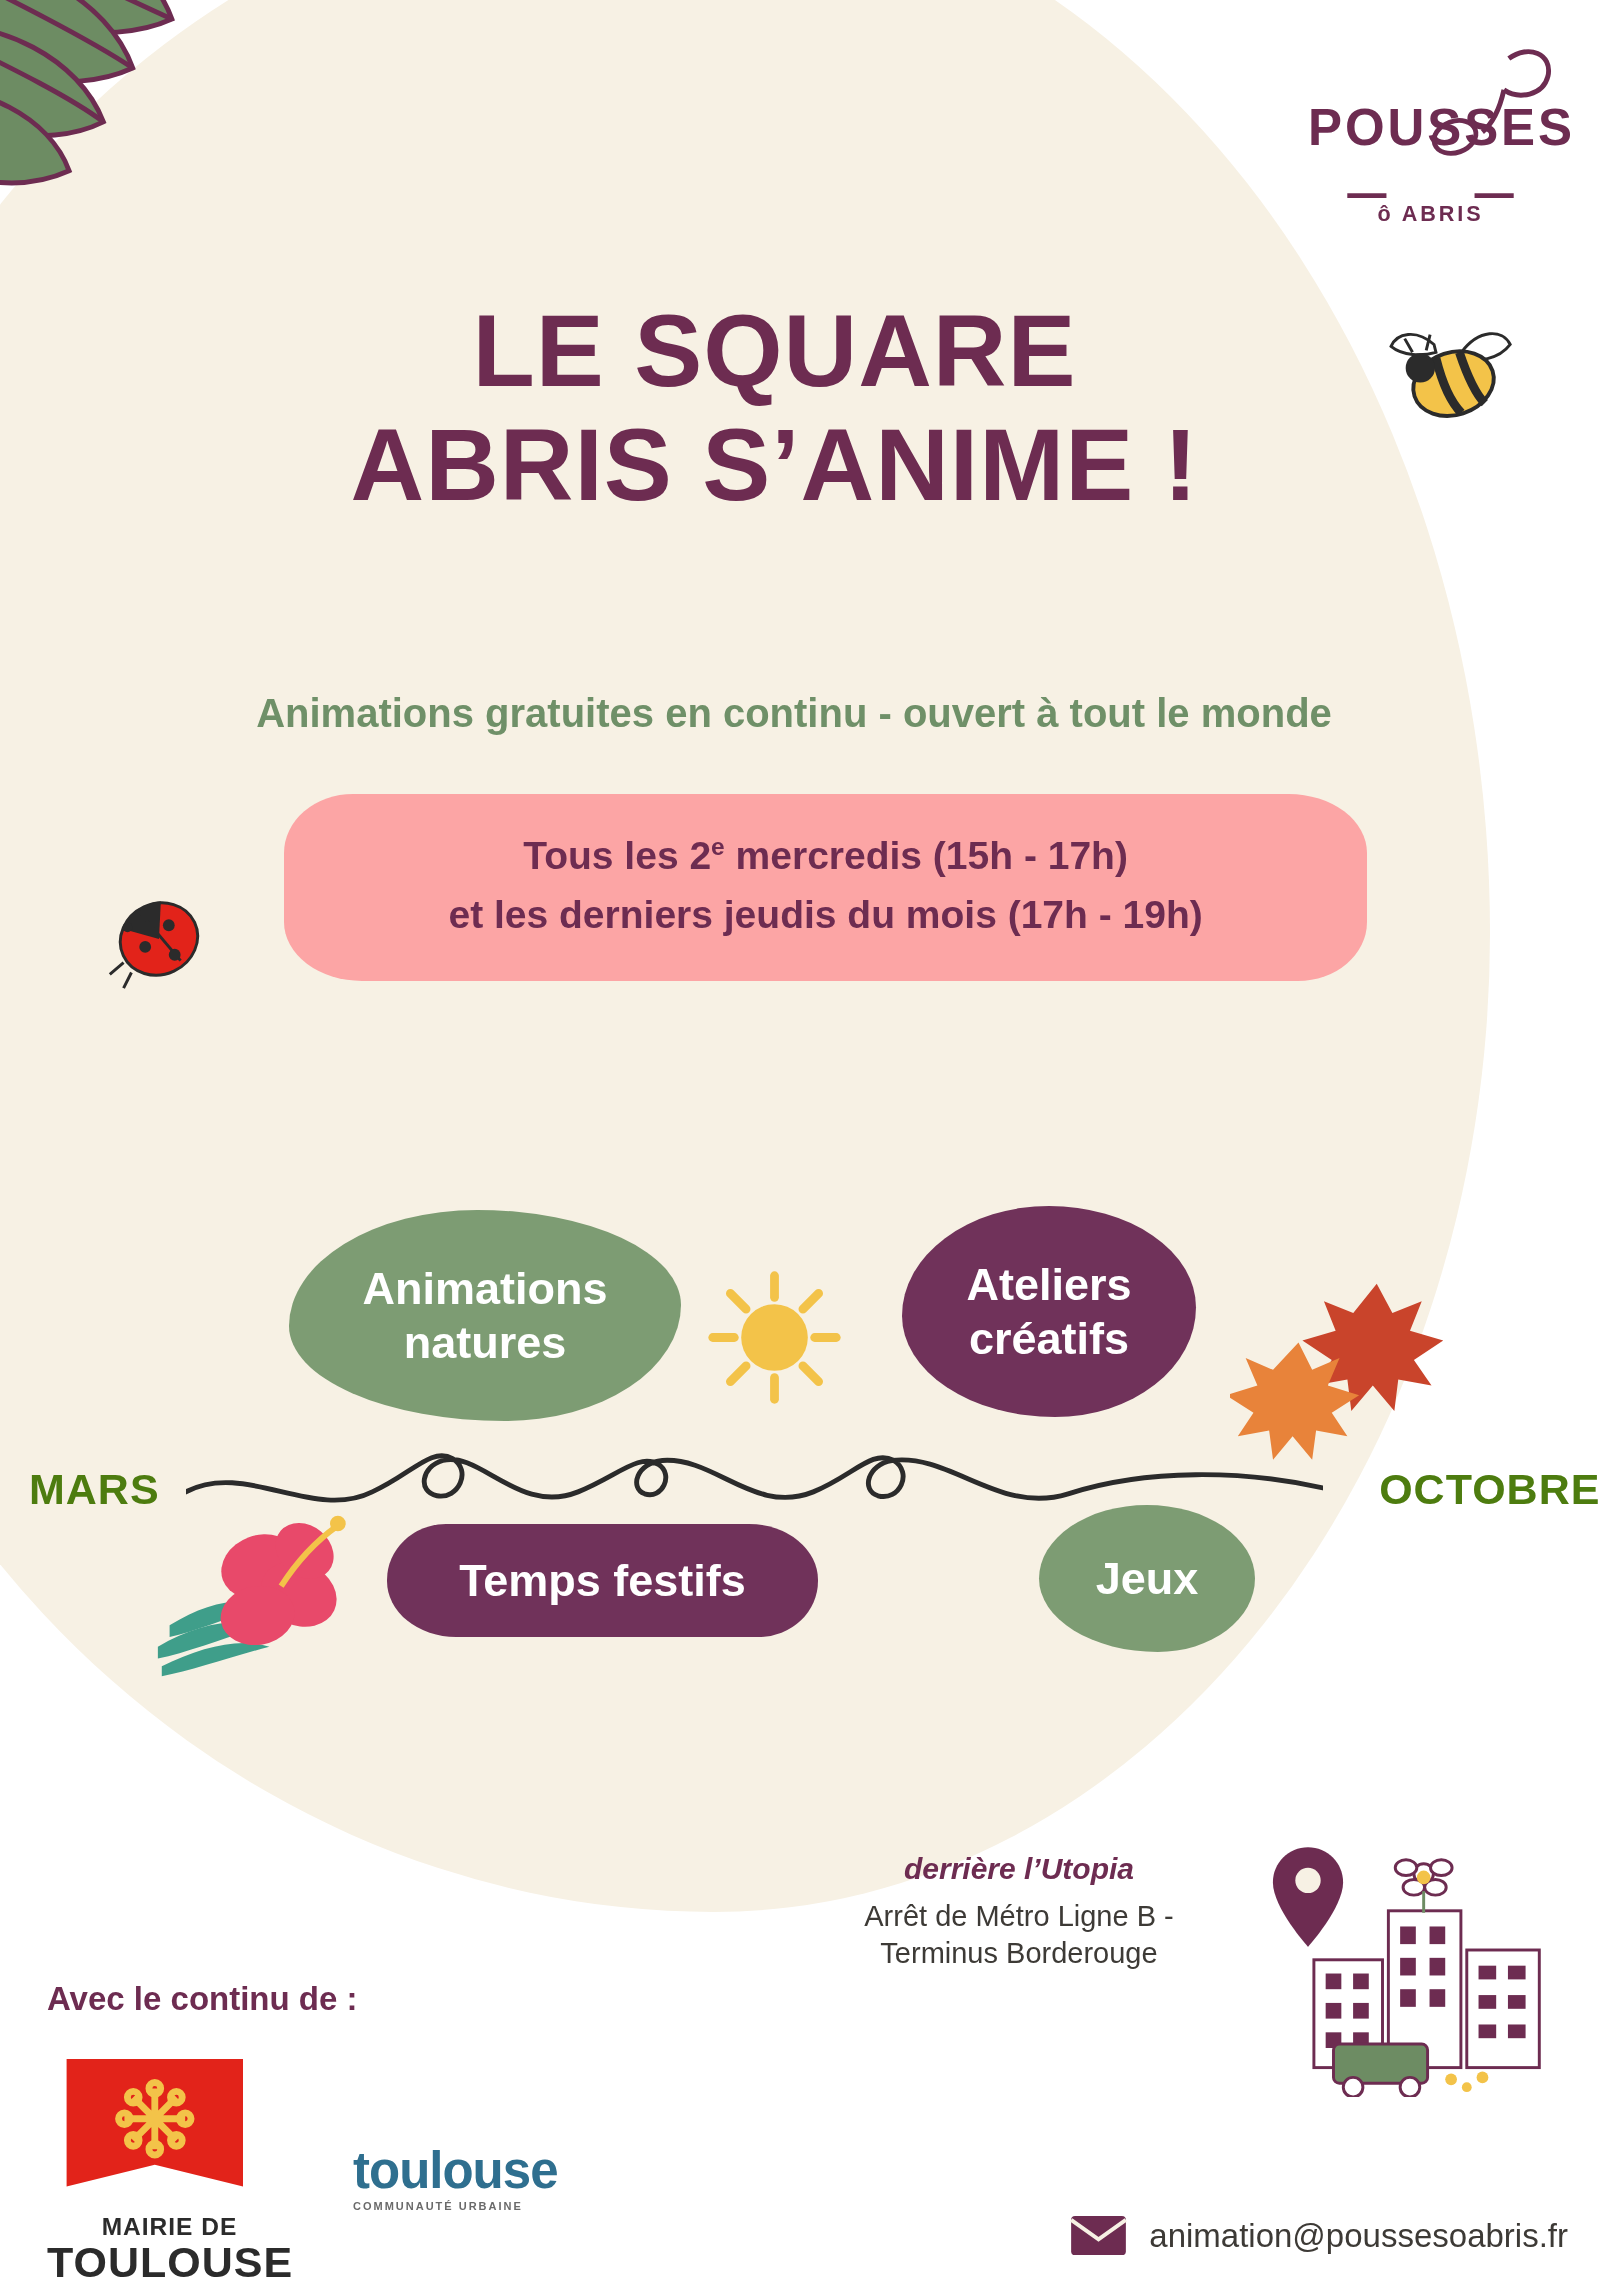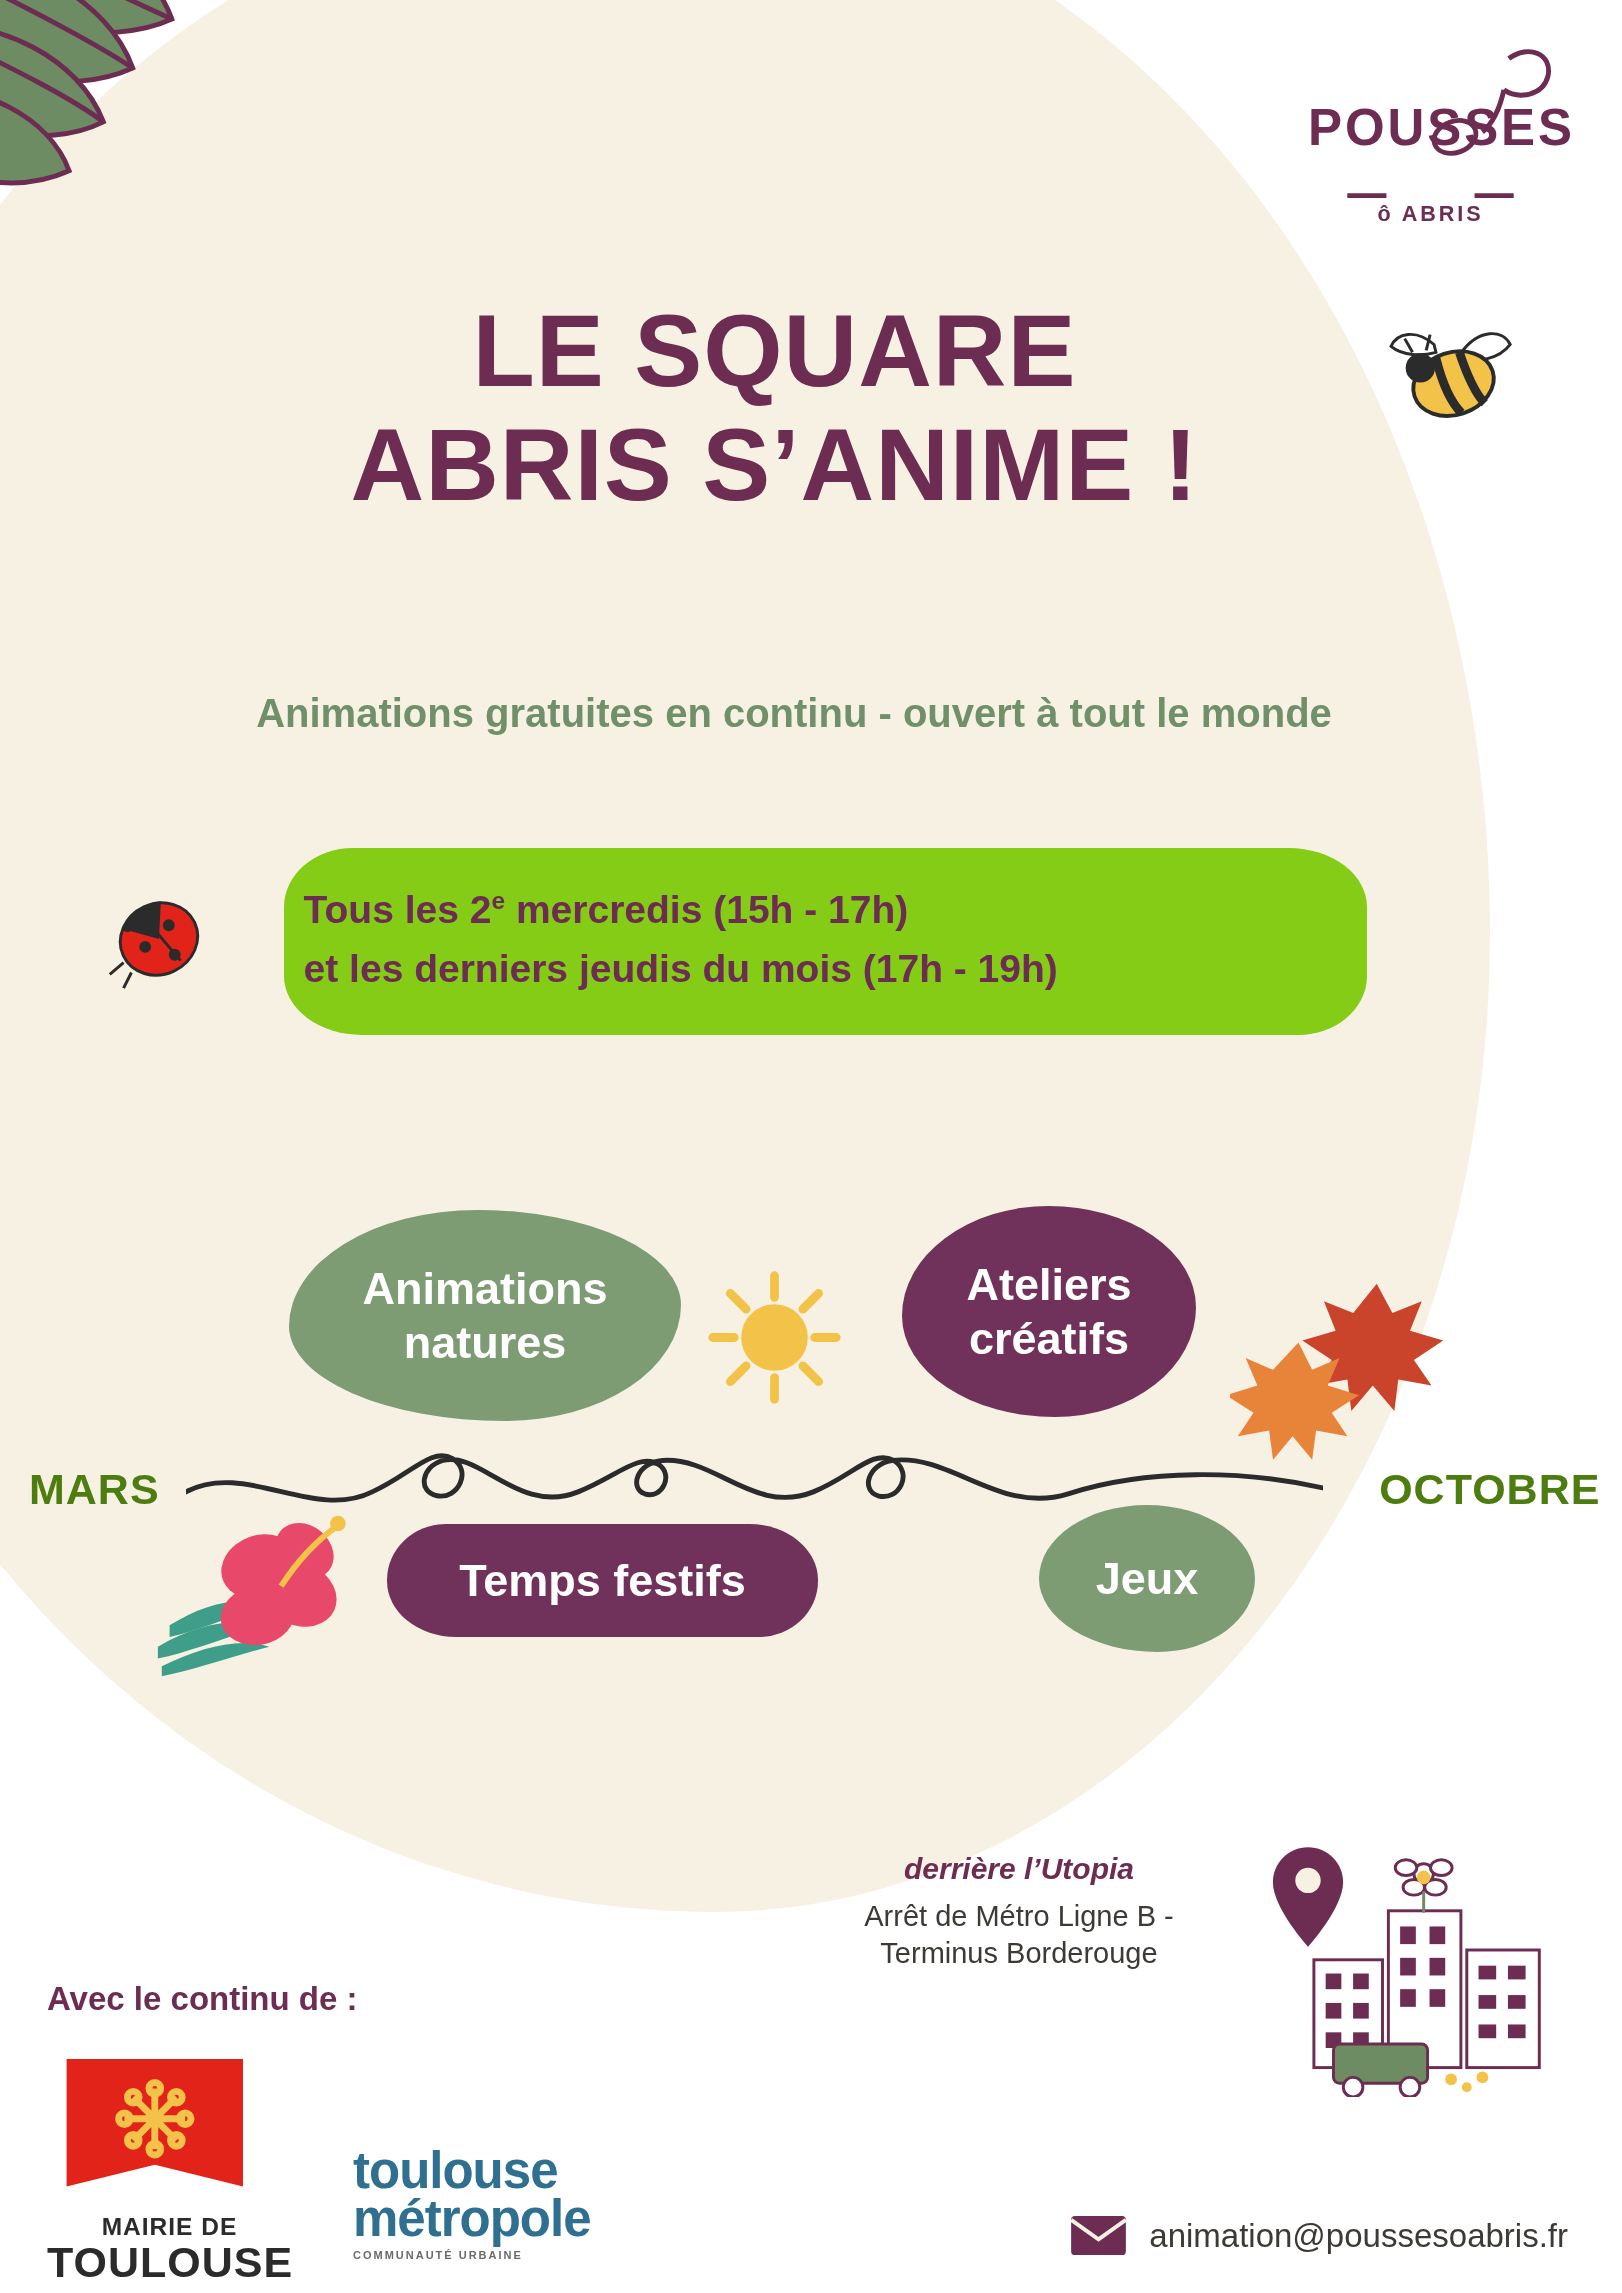--- a/index.html
+++ b/index.html
@@ -90,26 +90,26 @@
     font-size: 40px;
     font-weight: bold;
     color: #6f9068;
     z-index: 5;
   }
 
   
   .schedule {
     position: absolute;
     left: 284px;
-    top: 848px;
+    top: 794px;
     width: 1044px;
     padding: 33px 19.6px 37px;
-    background: #84cc16;
+    background: #fca5a5;
     border-radius: 69px 78px 69px 78px / 59px 59px 59px 59px;
-    text-align: left;
+    text-align: center;
     font-size: 39px;
     font-weight: bold;
     line-height: 1.5;
     color: #6d2c51;
     z-index: 5;
   }
   .schedule sup { font-size: 24.5px; }
 
   
   .ladybug {
@@ -473,21 +473,20 @@
       <circle cx="132" cy="93" r="6"></circle>
   </g>
 </svg>
 <div class="mairie-txt">
   <div class="mairie-small">MAIRIE DE</div>
   <div class="mairie-big">TOULOUSE</div>
 </div>
 
 <div class="metropole">
   <div class="metro-1">toulouse</div>
-  <div class="metro-2">métropole</div>
   <div class="metro-3">COMMUNAUTÉ URBAINE</div>
 </div>
 
 <div class="contact">
   <svg width="59" height="43" viewBox="0 0 60 44">
     <rect x="2" y="2" width="56" height="40" rx="4" fill="#6d2c51"></rect>
     <path d="M2 6 L 30 26 L 58 6" fill="none" stroke="#f7f1e4" stroke-width="4"></path>
   </svg>
   <div class="contact-mail">animation@poussesoabris.fr</div>
 </div>

